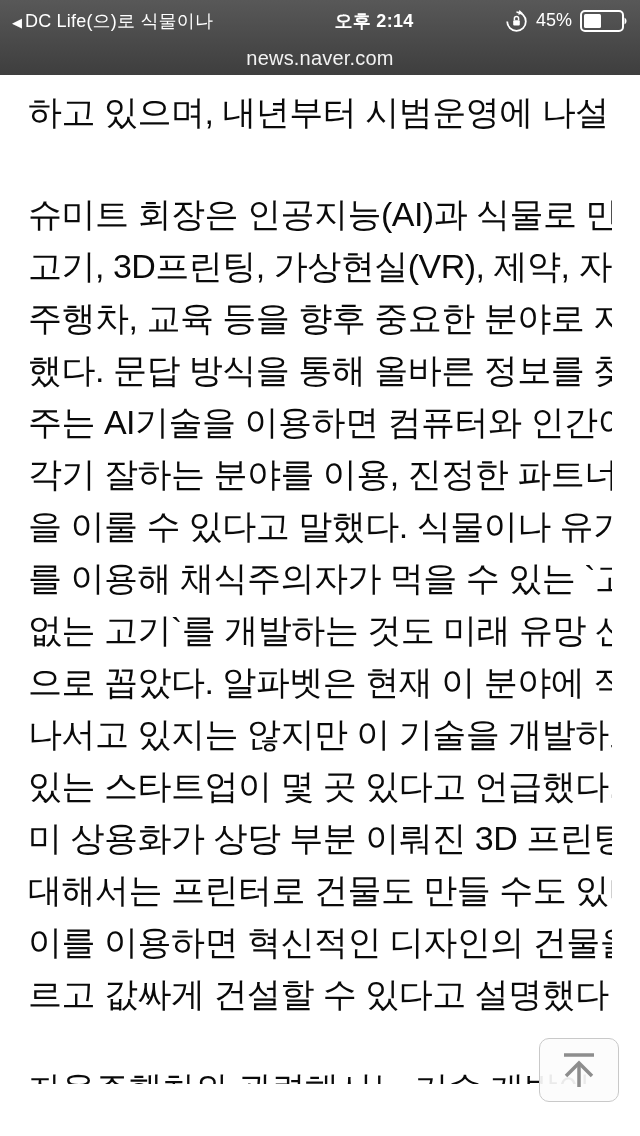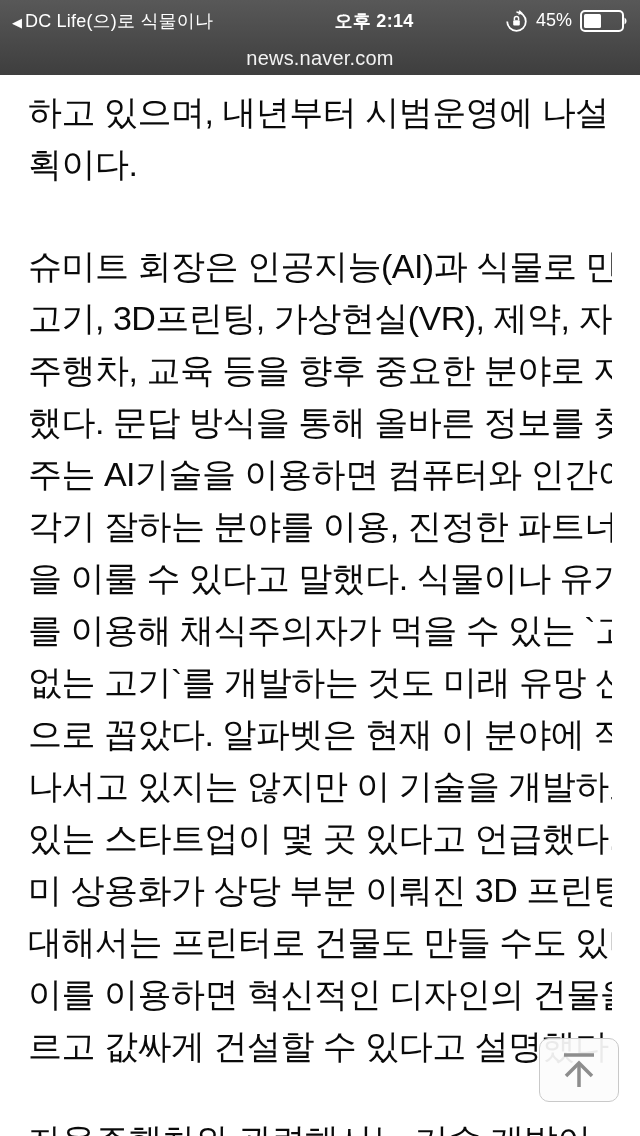--- a/index.html
+++ b/index.html
@@ -85,21 +85,20 @@
     </div>
   </div>
   <div class="url-row">
     <span class="url-text">news.naver.com</span>
   </div>
 </div>
 
 <div class="content">
   <div class="para first">
       <div class="tline">하고 있으며, 내년부터 시범운영에 나설 계</div>
-      <div class="tline">획이다.</div>
     </div>
   <div class="para second">
       <div class="tline">슈미트 회장은 인공지능(AI)과 식물로 만든</div>
       <div class="tline">고기, 3D프린팅, 가상현실(VR), 제약, 자율</div>
       <div class="tline">주행차, 교육 등을 향후 중요한 분야로 지목</div>
       <div class="tline">했다. 문답 방식을 통해 올바른 정보를 찾아</div>
       <div class="tline">주는 AI기술을 이용하면 컴퓨터와 인간이 제</div>
       <div class="tline">각기 잘하는 분야를 이용, 진정한 파트너십</div>
       <div class="tline">을 이룰 수 있다고 말했다. 식물이나 유기체</div>
       <div class="tline">를 이용해 채식주의자가 먹을 수 있는 `고기</div>

